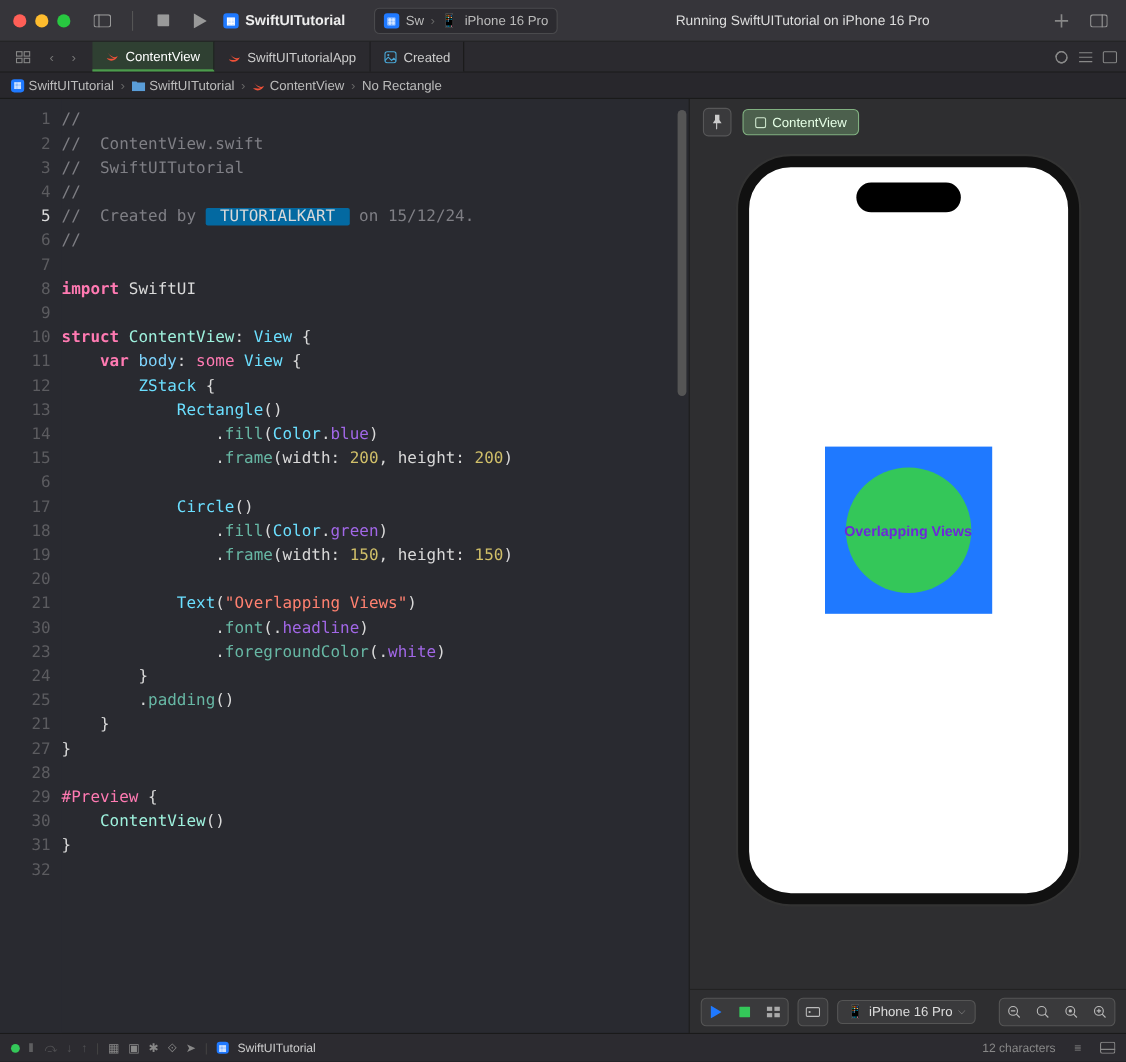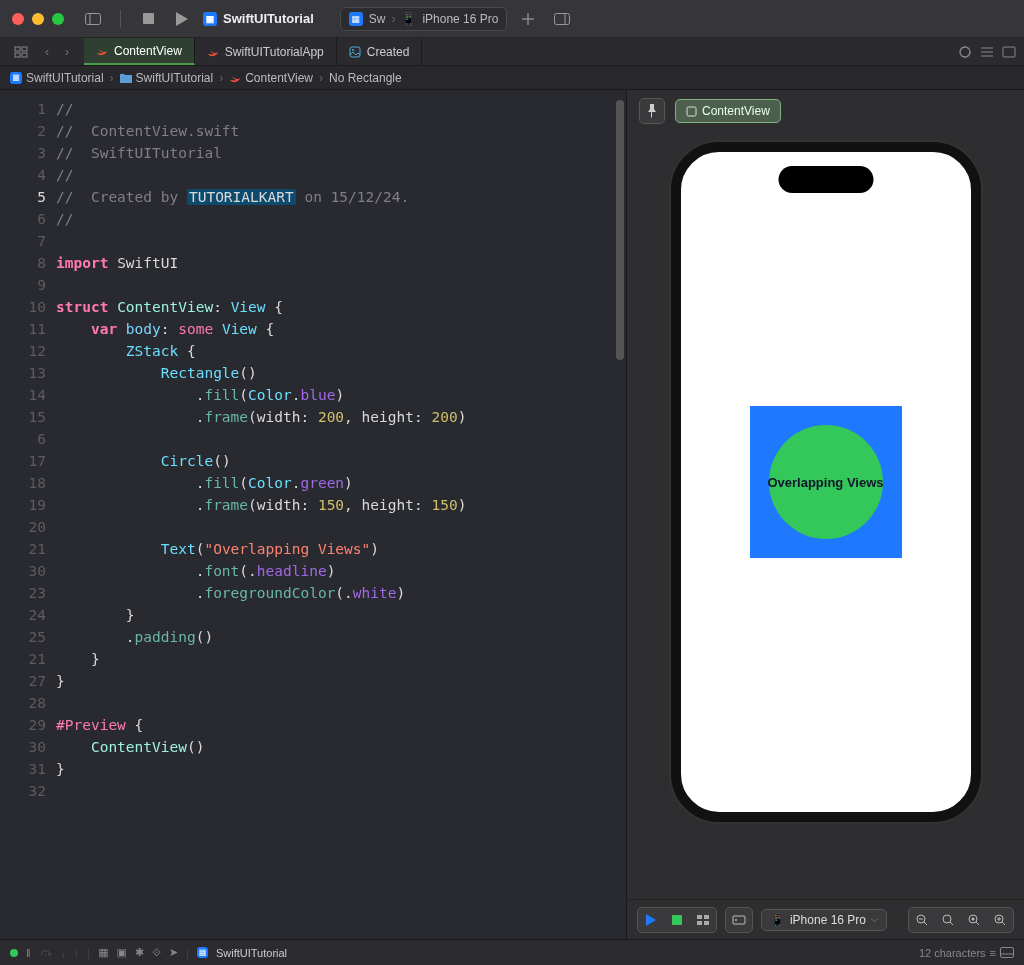--- a/index.html
+++ b/index.html
@@ -138,21 +138,21 @@
   .tok-kw { color:#ff7ab2; font-weight:700;}
   .tok-kw2 { color:#ff7ab2; }
   .tok-type { color:#6bdfff; }
   .tok-usertype { color:#9ef1dd; }
   .tok-func { color:#67b7a4; }
   .tok-prop { color:#7dd3fc; }
   .tok-num { color:#d0bf69; }
   .tok-str { color:#ff8170; }
   .tok-attr { color:#ff7ab2;}
   .tok-var { color:#a167e6; }
-  .sel-box { background:#0c4a6e; color:#d9d9d9; padding:0 2px; border-radius:2px;}
+  .sel-box { background:#0369a1; color:#d9d9d9; padding:0 13px; border-radius:2px;}
 
   .editor-scroll {
     position:absolute; right:0; top:0; bottom:0; width:12px;
     background:transparent;
   }
   .editor-scroll .thumb {
     position:absolute; right:2px; top:10px; width:8px; height:260px;
     background:#555; border-radius:4px;
   }
 
@@ -197,21 +197,21 @@
   .dynamic-island {
     position:absolute; top:14px; left:50%; transform:translateX(-50%);
     width:95px; height:27px; background:#000; border-radius:16px;
   }
   .canvas-center {
     position:absolute; left:50%; top:50%; transform:translate(-50%,-50%);
     display:flex; align-items:center; justify-content:center;
   }
   .rect-blue { width:152px; height:152px; background:#1f79ff; display:flex; align-items:center; justify-content:center; }
   .circle-green { width:114px; height:114px; background:#34c759; border-radius:50%; position:absolute; }
-  .overlap-text { position:absolute; color:#0f172a; font-weight:600; font-size:13px; }
+  .overlap-text { position:absolute; color:#6d28d9; font-weight:600; font-size:13px; }
 
   .preview-bottombar {
     height: 40px;
     display:flex; align-items:center;
     padding: 0 10px;
     gap:8px;
     border-top: 1px solid #222;
   }
   .pbtn-group {
     display:flex; align-items:center; gap:0;
@@ -239,21 +239,21 @@
     background:#2c2b30;
     border-top:1px solid #1a1a1a;
     display:flex; align-items:center;
     padding:0 10px;
     gap:10px;
     color:#888;
     font-size:11px;
   }
   .status-left { display:flex; align-items:center; gap:8px; }
   .status-dot { width:8px; height:8px; border-radius:50%; background:#34c759; }
-  .status-right { margin-left:auto; display:flex; gap:4px;}
+  .status-right { margin-left:auto; display:flex; gap:17px;}
 
   svg { display:block; }
 </style>
 </head>
 <body>
 
 <div class="titlebar">
   <div class="traffic-lights">
     <div class="traffic-light tl-red"></div>
     <div class="traffic-light tl-yellow"></div>
@@ -280,20 +280,23 @@
     <span class="app-badge">▦</span>
     <span>SwiftUITutorial</span>
   </div>
   <div style="width:10px"></div>
   <div class="scheme-box">
     <span class="app-badge" style="background:#1f79ff;">▦</span>
     <span>Sw</span>
     <span style="color:#666;">›</span>
     <span style="color:#888;">📱</span>
     <span>iPhone 16 Pro</span>
+  </div>
+  <div class="status-pill">
+    <span>Running SwiftUITutorial on iPhone 16 Pro</span>
   </div>
   <div class="toolbar-icon" style="color:#888;">
     <svg width="14" height="14" viewBox="0 0 14 14">
         <path d="M7 1 V13 M1 7 H13" stroke="#888" stroke-width="1.5"></path>
       </svg>
   </div>
   <div class="toolbar-icon">
     <svg width="16" height="12" viewBox="0 0 16 12">
         <rect x="0.5" y="0.5" width="15" height="11" rx="2" fill="none" stroke="#999"></rect>
         <line x1="11" y1="0" x2="11" y2="12" stroke="#999"></line>

